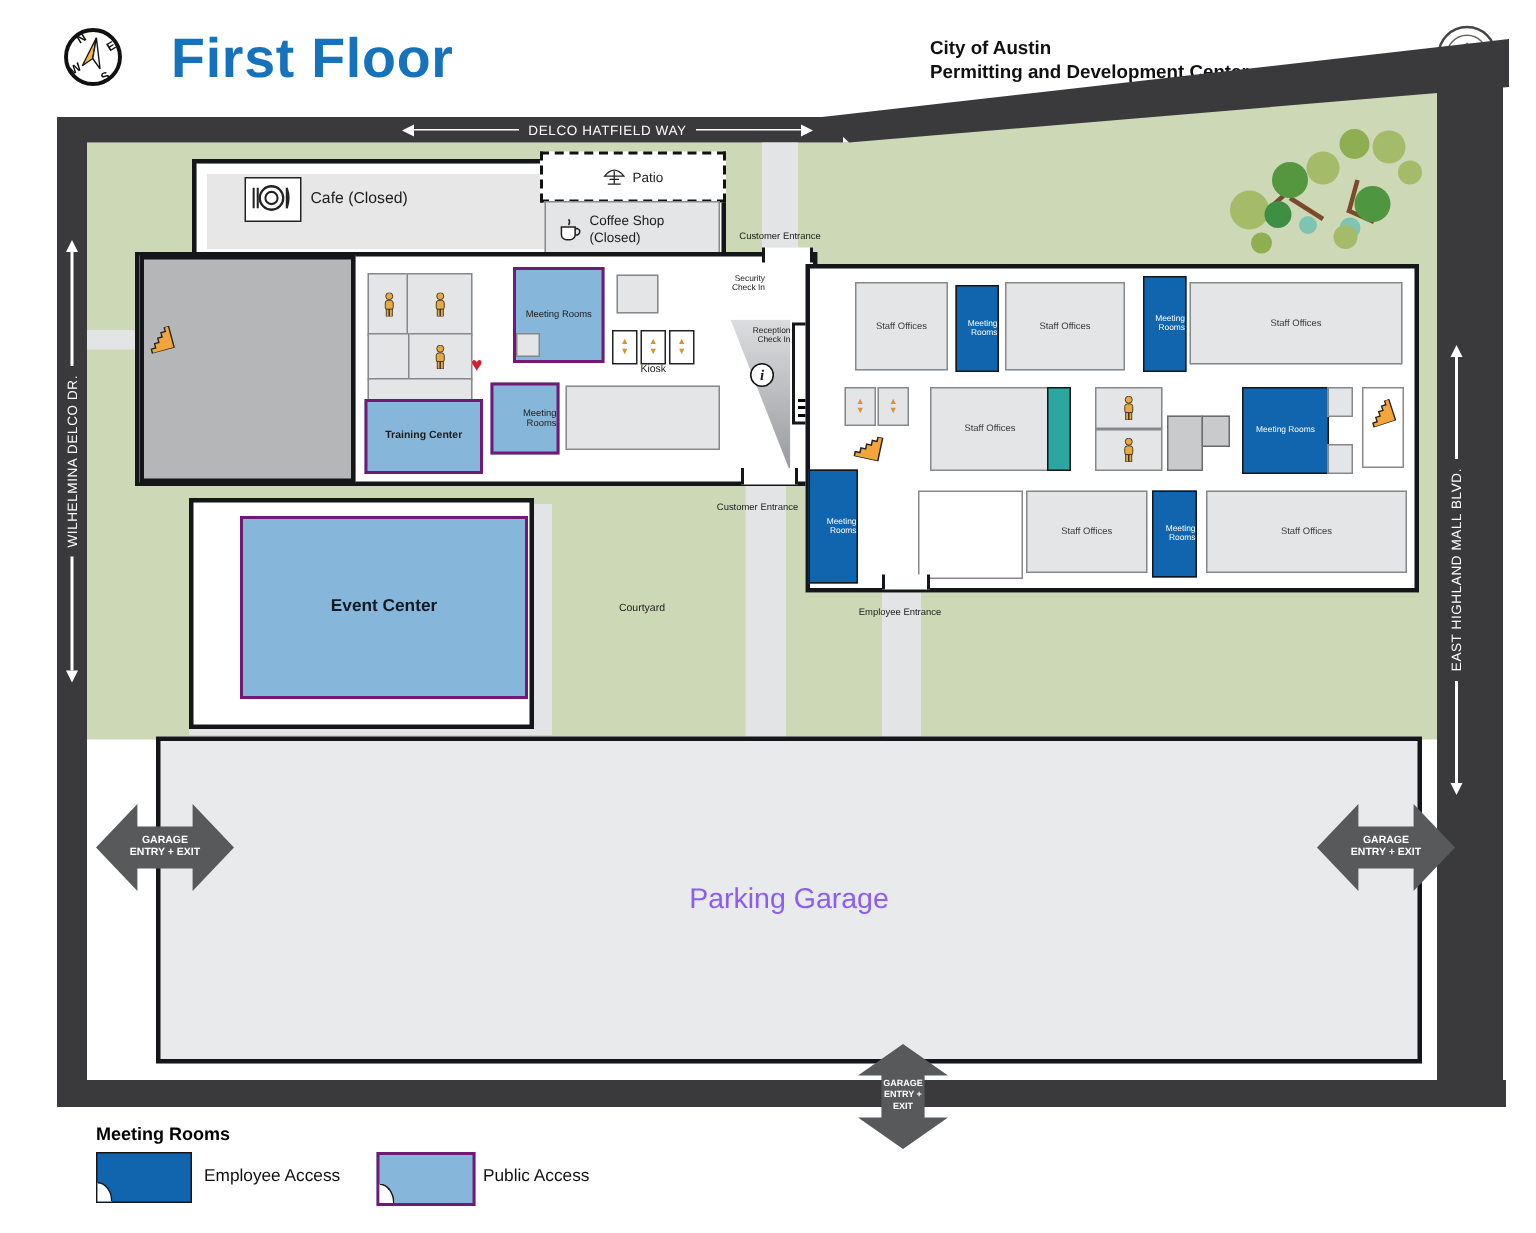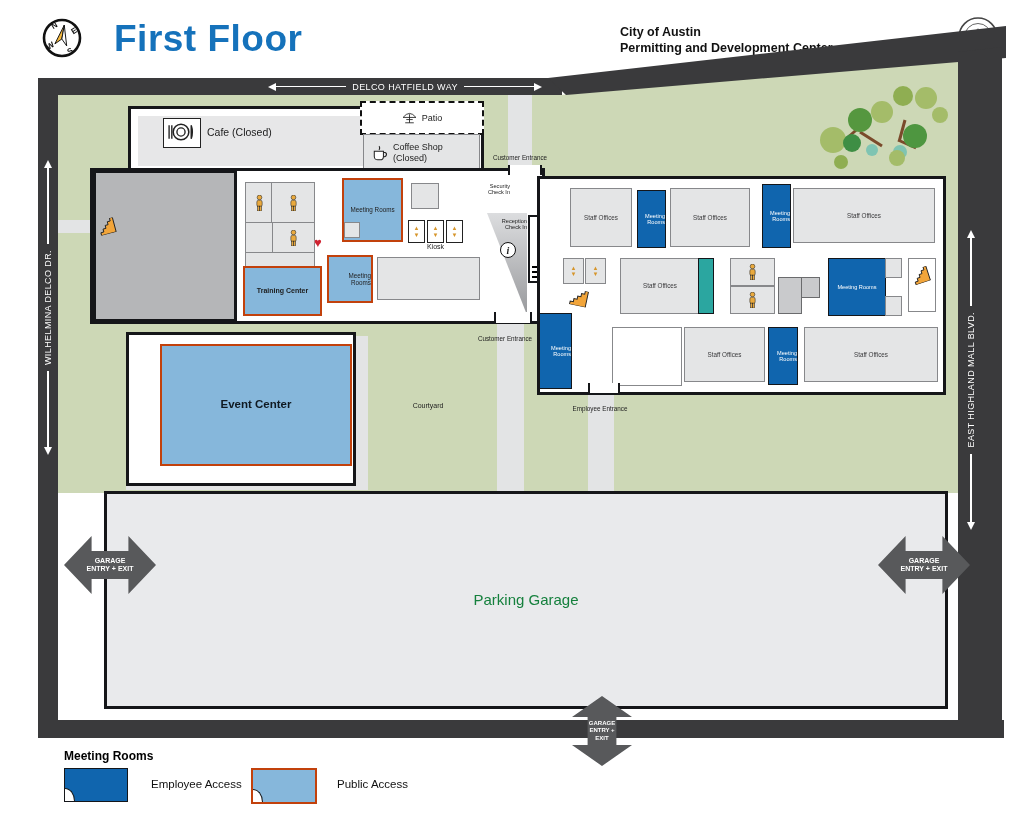--- a/index.html
+++ b/index.html
@@ -4,21 +4,21 @@
 <style>
   html,body{margin:0;padding:0;background:#fff;}
   #app{position:relative;width:1024px;height:822px;background:#fff;overflow:hidden;
        font-family:"Liberation Sans",sans-serif;color:#1c1c1c;}
   .abs{position:absolute;}
   .lbl{display:flex;align-items:center;justify-content:center;text-align:right;line-height:1.15;}
   
   .gray{background:#e4e5e6;border:1px solid #87888b;}
   .grayd{background:#c9cacc;border:1px solid #6a6b6d;}
   .bdark{background:#1065ae;border:1.5px solid #14161a;color:#fff;}
-  .blight{background:#86b7db;border:2px solid #c2410c;}
+  .blight{background:#86b7db;border:2px solid #701a75;}
   .teal{background:#2ba6a0;border:1px solid #14161a;}
   .bldg{background:#fff;border:3px solid #151619;}
   .path{background:#e3e4e5;}
   .f5{font-size:5.6px;}.f6{font-size:6.3px;color:#3a3a3c;}.f7{font-size:7px;}
   
   .street-h{display:flex;align-items:center;color:#fff;font-size:9px;letter-spacing:.4px;}
   .street-h .ln{flex:1;height:1.5px;background:#fff;}
   .street-h .ah{width:0;height:0;border-top:4px solid transparent;border-bottom:4px solid transparent;}
   .street-h .al{border-right:8px solid #fff;}
   .street-h .ar{border-left:8px solid #fff;}
@@ -50,21 +50,21 @@
   .info-i::before{content:"i";}
   .doorgap{background:#fff;border-left:2.5px solid #151619;border-right:2.5px solid #151619;}
   .arc{position:absolute;left:0;bottom:0;width:9px;height:12px;background:#fff;border:1px solid #17181a;
        border-left:none;border-bottom:none;border-radius:0 100% 0 0;}
   .stairbars{background:repeating-linear-gradient(#000 0 2px,transparent 2px 5px);}
   .vtext{writing-mode:vertical-rl;font-size:6.5px;}
   .wrap{white-space:normal;}
   #title{font-size:37px;font-weight:bold;color:#1572bb;letter-spacing:.5px;margin-left:24px;}
   .org{font-size:12.5px;font-weight:bold;text-align:left;line-height:1.3;color:#111;}
   .legend-t{font-size:12px;font-weight:bold;color:#000;}
-  .legend-l{font-size:11.5px;color:#111;margin-left:15px;}
+  .legend-l{font-size:11.5px;color:#111;}
 </style>
 </head>
 <body>
 
 <div id="app">
 
   <svg style="position:absolute;width:0;height:0" aria-hidden="true">
     <defs>
       <g id="i-person">
         <circle cx="5" cy="2.3" r="2.2"></circle>
@@ -280,21 +280,21 @@
 
   <div class="abs bdark lbl f5 wrap" style="left:539px;top:313px;width:31px;height:74px">Meeting Rooms</div>
   <div class="abs" style="left:612px;top:327px;width:68px;height:57px;background:#fff;border:1px solid #87888b"></div>
   <div class="abs gray lbl f6" style="left:684px;top:327px;width:79px;height:53px">Staff Offices</div>
   <div class="abs bdark lbl f5 wrap" style="left:768px;top:327px;width:28px;height:56px">Meeting Rooms</div>
   <div class="abs gray lbl f6" style="left:804px;top:327px;width:132px;height:53px">Staff Offices</div>
   <div class="abs doorgap" style="left:588px;top:383px;width:28px;height:10px"></div>
   <div class="abs lbl f6 wrap" style="left:570px;top:398px;width:60px;height:22px;color:#222">Employee Entrance</div>
 
   <div class="abs" style="left:104px;top:491px;width:838px;height:212px;background:#e9eaec;border:3px solid #151619">
-    <div class="lbl" style="position:absolute;inset:0;font-size:15px;color:#15803d">Parking Garage</div>
+    <div class="lbl" style="position:absolute;inset:0;font-size:19px;color:#8b5cf6">Parking Garage</div>
   </div>
   <div class="abs garrow garrow-h" style="left:64px;top:536px;width:92px;height:58px">
     <span>GARAGE ENTRY + EXIT</span>
     </div>
   <div class="abs garrow garrow-h" style="left:878px;top:536px;width:92px;height:58px">
     <span>GARAGE ENTRY + EXIT</span>
     </div>
   <div class="abs garrow garrow-v" style="left:572px;top:696px;width:60px;height:70px">
     <span>GARAGE ENTRY + EXIT</span>
     </div>

